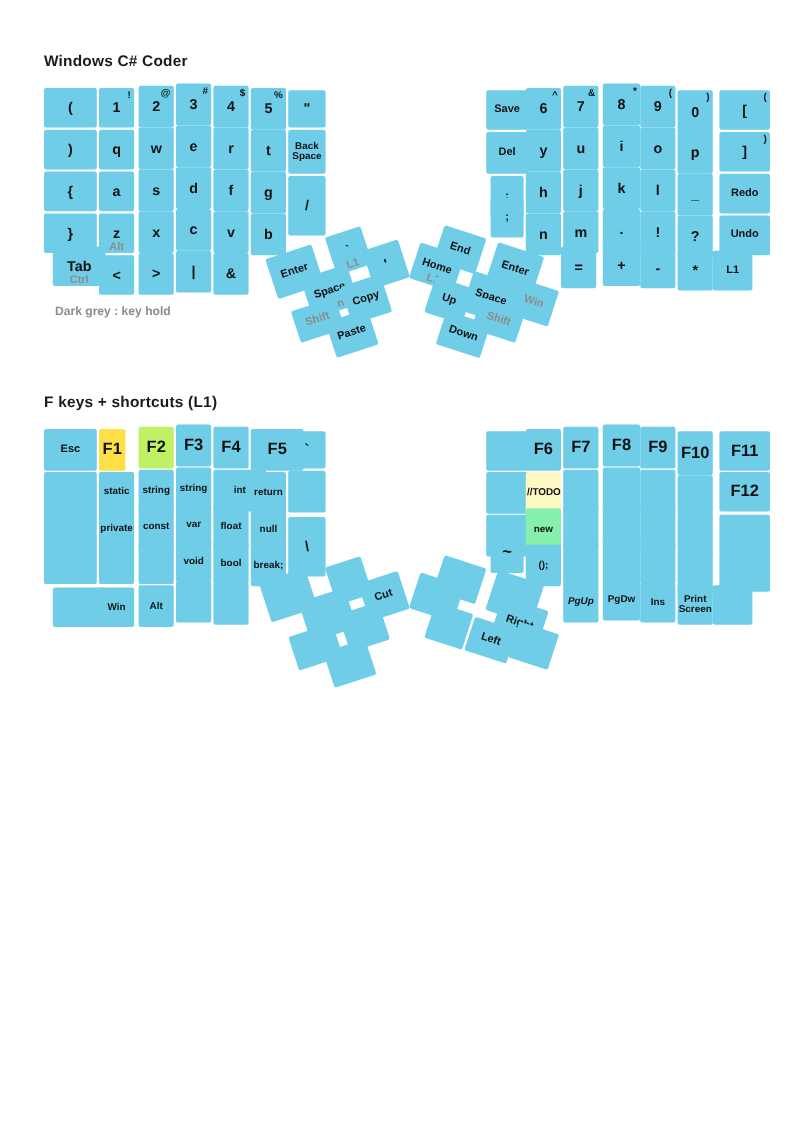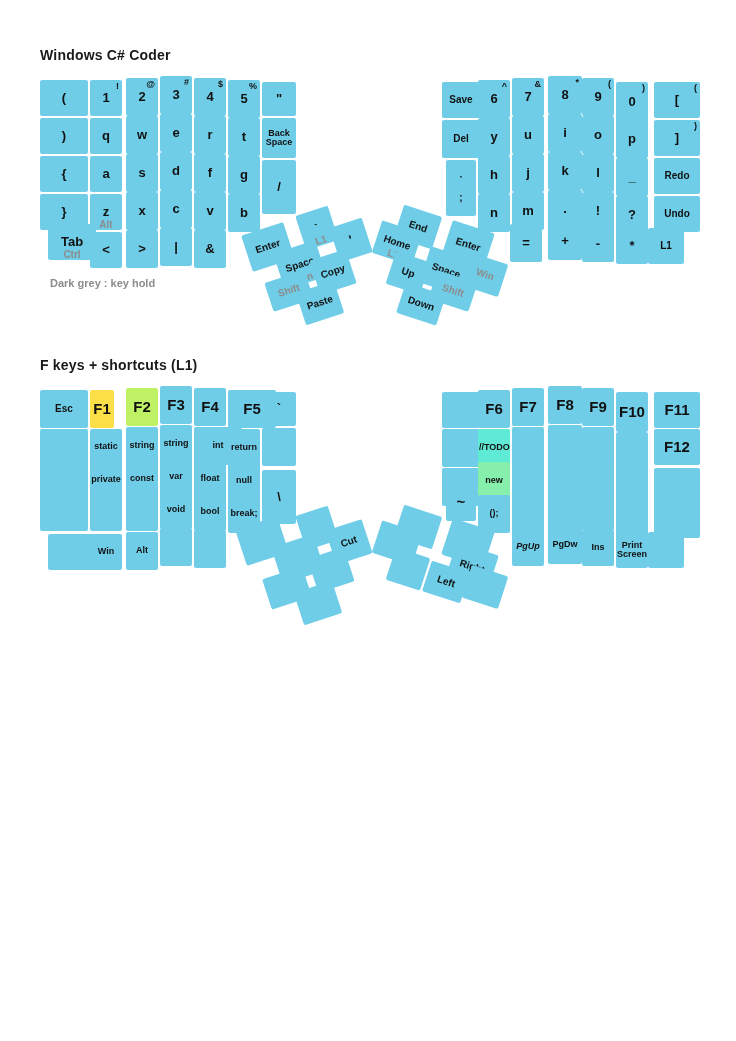--- a/index.html
+++ b/index.html
@@ -491,21 +491,21 @@
       </div>
       <div class="key" style="left: 616px; top: 392px; width: 32px; height: 40px; background: rgb(111, 205, 232);">
         <div class="main big">F10</div>
       </div>
       <div class="key" style="left: 654px; top: 392px; width: 46px; height: 36px; background: rgb(111, 205, 232);">
         <div class="main big">F11</div>
       </div>
       <div class="key" style="left: 442px; top: 429px; width: 38px; height: 38px; background: rgb(111, 205, 232);">
         <div class="main"></div>
       </div>
-      <div class="key" style="left: 478px; top: 429px; width: 32px; height: 38px; background: #5eead4;">
+      <div class="key" style="left: 478px; top: 429px; width: 32px; height: 38px; background: #fef9c3;">
         <div class="main tiny">//TODO</div>
       </div>
       <div class="key" style="left: 512px; top: 427px; width: 32px; height: 38px; background: rgb(111, 205, 232);">
         <div class="main"></div>
       </div>
       <div class="key" style="left: 548px; top: 425px; width: 34px; height: 38px; background: rgb(111, 205, 232);">
         <div class="main"></div>
       </div>
       <div class="key" style="left: 582px; top: 427px; width: 32px; height: 38px; background: rgb(111, 205, 232);">
         <div class="main"></div>

